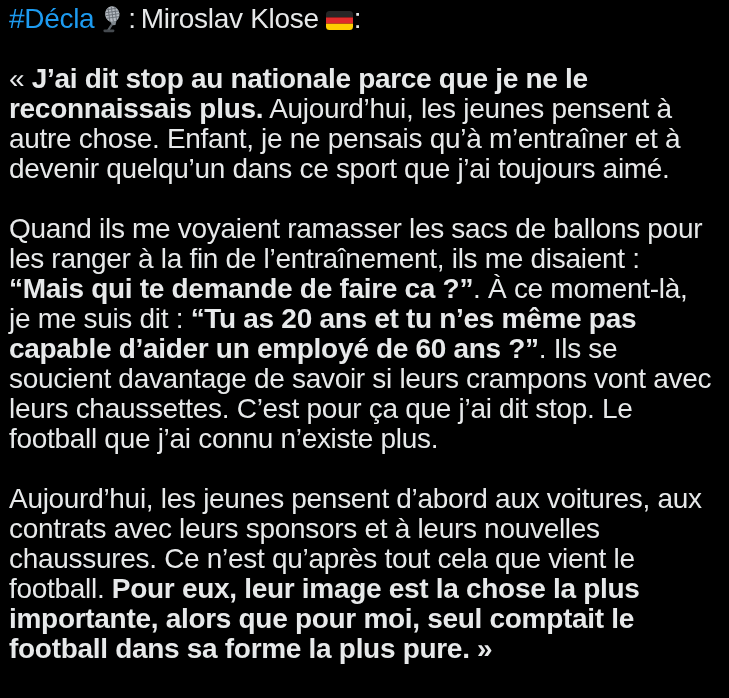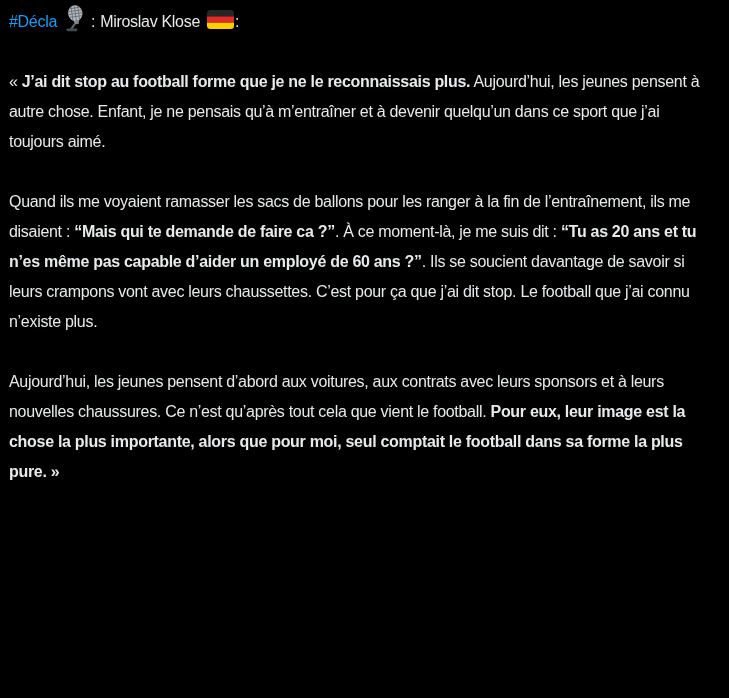--- a/index.html
+++ b/index.html
@@ -11,21 +11,21 @@
     overflow: hidden;
   }
   body {
     background: #000000;
     font-family: "Liberation Sans", "DejaVu Sans", sans-serif;
   }
   .post {
     width: 729px;
     height: 604px;
     padding: 4px 14px 0 9px;
-    font-size: 16px;
+    font-size: 28px;
     line-height: 30px;
     letter-spacing: -0.3px;
     color: #e7e9ea;
   }
   .header {
     white-space: nowrap;
   }
   .hashtag {
     color: #1d9bf0;
     cursor: pointer;
@@ -82,18 +82,18 @@
       </defs>
       <g clip-path="url(#flagClip)">
         <rect x="0" y="0" width="27" height="6.4" fill="#262626"></rect>
         <rect x="0" y="6.4" width="27" height="6.3" fill="#e02b2b"></rect>
         <rect x="0" y="12.7" width="27" height="6.3" fill="#ffce00"></rect>
       </g>
     </svg><span>:</span>
   </div>
 
   <div>
-      <p class="para"><span class="r">« </span><span class="b">J’ai dit stop au football forme que je ne le reconnaissais plus.</span><span class="r"> Aujourd’hui, les jeunes pensent à autre chose. Enfant, je ne pensais qu’à m’entraîner et à devenir quelqu’un dans ce sport que j’ai toujours aimé.</span></p>
+      <p class="para"><span class="r">« </span><span class="b">J’ai dit stop au nationale parce que je ne le reconnaissais plus.</span><span class="r"> Aujourd’hui, les jeunes pensent à autre chose. Enfant, je ne pensais qu’à m’entraîner et à devenir quelqu’un dans ce sport que j’ai toujours aimé.</span></p>
       <p class="para"><span class="r">Quand ils me voyaient ramasser les sacs de ballons pour les ranger à la fin de l’entraînement, ils me disaient : </span><span class="b">“Mais qui te demande de faire ca ?”</span><span class="r">. À ce moment-là, je me suis dit : </span><span class="b">“Tu as 20 ans et tu n’es même pas capable d’aider un employé de 60 ans ?”</span><span class="r">. Ils se soucient davantage de savoir si leurs crampons vont avec leurs chaussettes. C’est pour ça que j’ai dit stop. Le football que j’ai connu n’existe plus.</span></p>
       <p class="para"><span class="r">Aujourd’hui, les jeunes pensent d’abord aux voitures, aux contrats avec leurs sponsors et à leurs nouvelles chaussures. Ce n’est qu’après tout cela que vient le football. </span><span class="b">Pour eux, leur image est la chose la plus importante, alors que pour moi, seul comptait le football dans sa forme la plus pure. »</span></p>
     </div>
 
 </div>
 
 </body></html>

